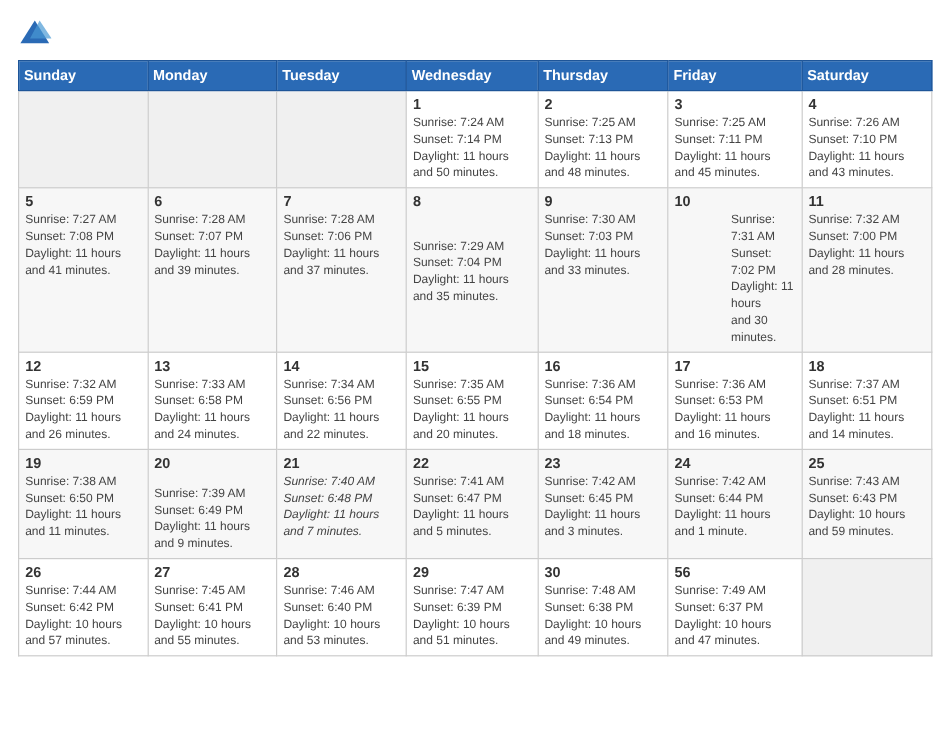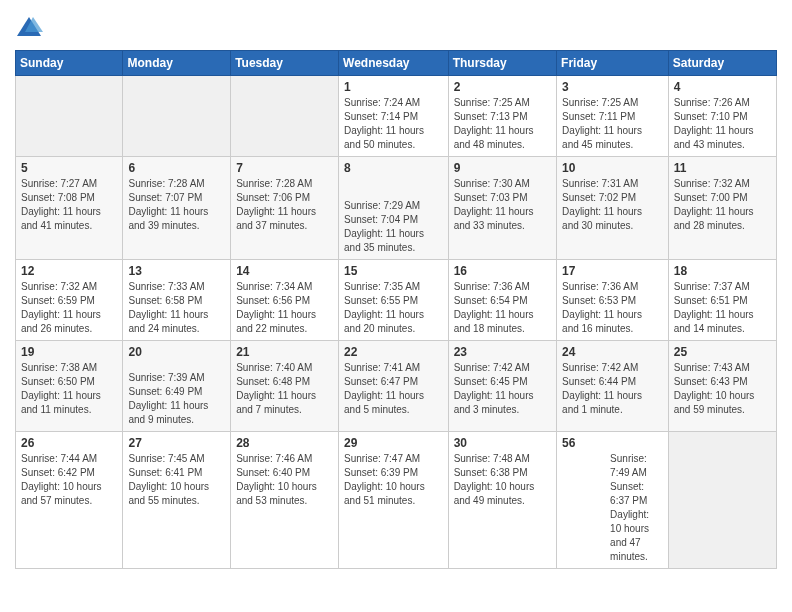--- a/index.html
+++ b/index.html
@@ -194,21 +194,21 @@
           </td>
           <td>
             <span class="day-number">9</span>
             <div class="day-info" style="white-space: pre-line;">Sunrise: 7:30 AM
 Sunset: 7:03 PM
 Daylight: 11 hours
 and 33 minutes.</div>
           </td>
           <td>
             <span class="day-number">10</span>
-            <div class="day-info" style="white-space: pre-line;">Sunrise: 7:31 AM
+            <div class="day-info" style="white-space: pre-line; margin-left: 47px;">Sunrise: 7:31 AM
 Sunset: 7:02 PM
 Daylight: 11 hours
 and 30 minutes.</div>
           </td>
           <td>
             <span class="day-number">11</span>
             <div class="day-info" style="white-space: pre-line;">Sunrise: 7:32 AM
 Sunset: 7:00 PM
 Daylight: 11 hours
 and 28 minutes.</div>
@@ -275,21 +275,21 @@
           </td>
           <td>
             <span class="day-number">20</span>
             <div class="day-info" style="white-space: pre-line; margin-top: 12px;">Sunrise: 7:39 AM
 Sunset: 6:49 PM
 Daylight: 11 hours
 and 9 minutes.</div>
           </td>
           <td>
             <span class="day-number">21</span>
-            <div class="day-info" style="white-space: pre-line;">Sunrise: 7:40 AM
+            <div class="day-info" style="white-space: pre-line; font-style: italic;">Sunrise: 7:40 AM
 Sunset: 6:48 PM
 Daylight: 11 hours
 and 7 minutes.</div>
           </td>
           <td>
             <span class="day-number">22</span>
             <div class="day-info" style="white-space: pre-line;">Sunrise: 7:41 AM
 Sunset: 6:47 PM
 Daylight: 11 hours
 and 5 minutes.</div>
@@ -347,21 +347,21 @@
           </td>
           <td>
             <span class="day-number">30</span>
             <div class="day-info" style="white-space: pre-line;">Sunrise: 7:48 AM
 Sunset: 6:38 PM
 Daylight: 10 hours
 and 49 minutes.</div>
           </td>
           <td>
             <span class="day-number">56</span>
-            <div class="day-info" style="white-space: pre-line; margin-left: 48px;">Sunrise: 7:49 AM
+            <div class="day-info" style="white-space: pre-line;">Sunrise: 7:49 AM
 Sunset: 6:37 PM
 Daylight: 10 hours
 and 47 minutes.</div>
           </td>
           <td class="empty-cell"></td>
         </tr>
       </tbody>
   </table>
 </div>
 

